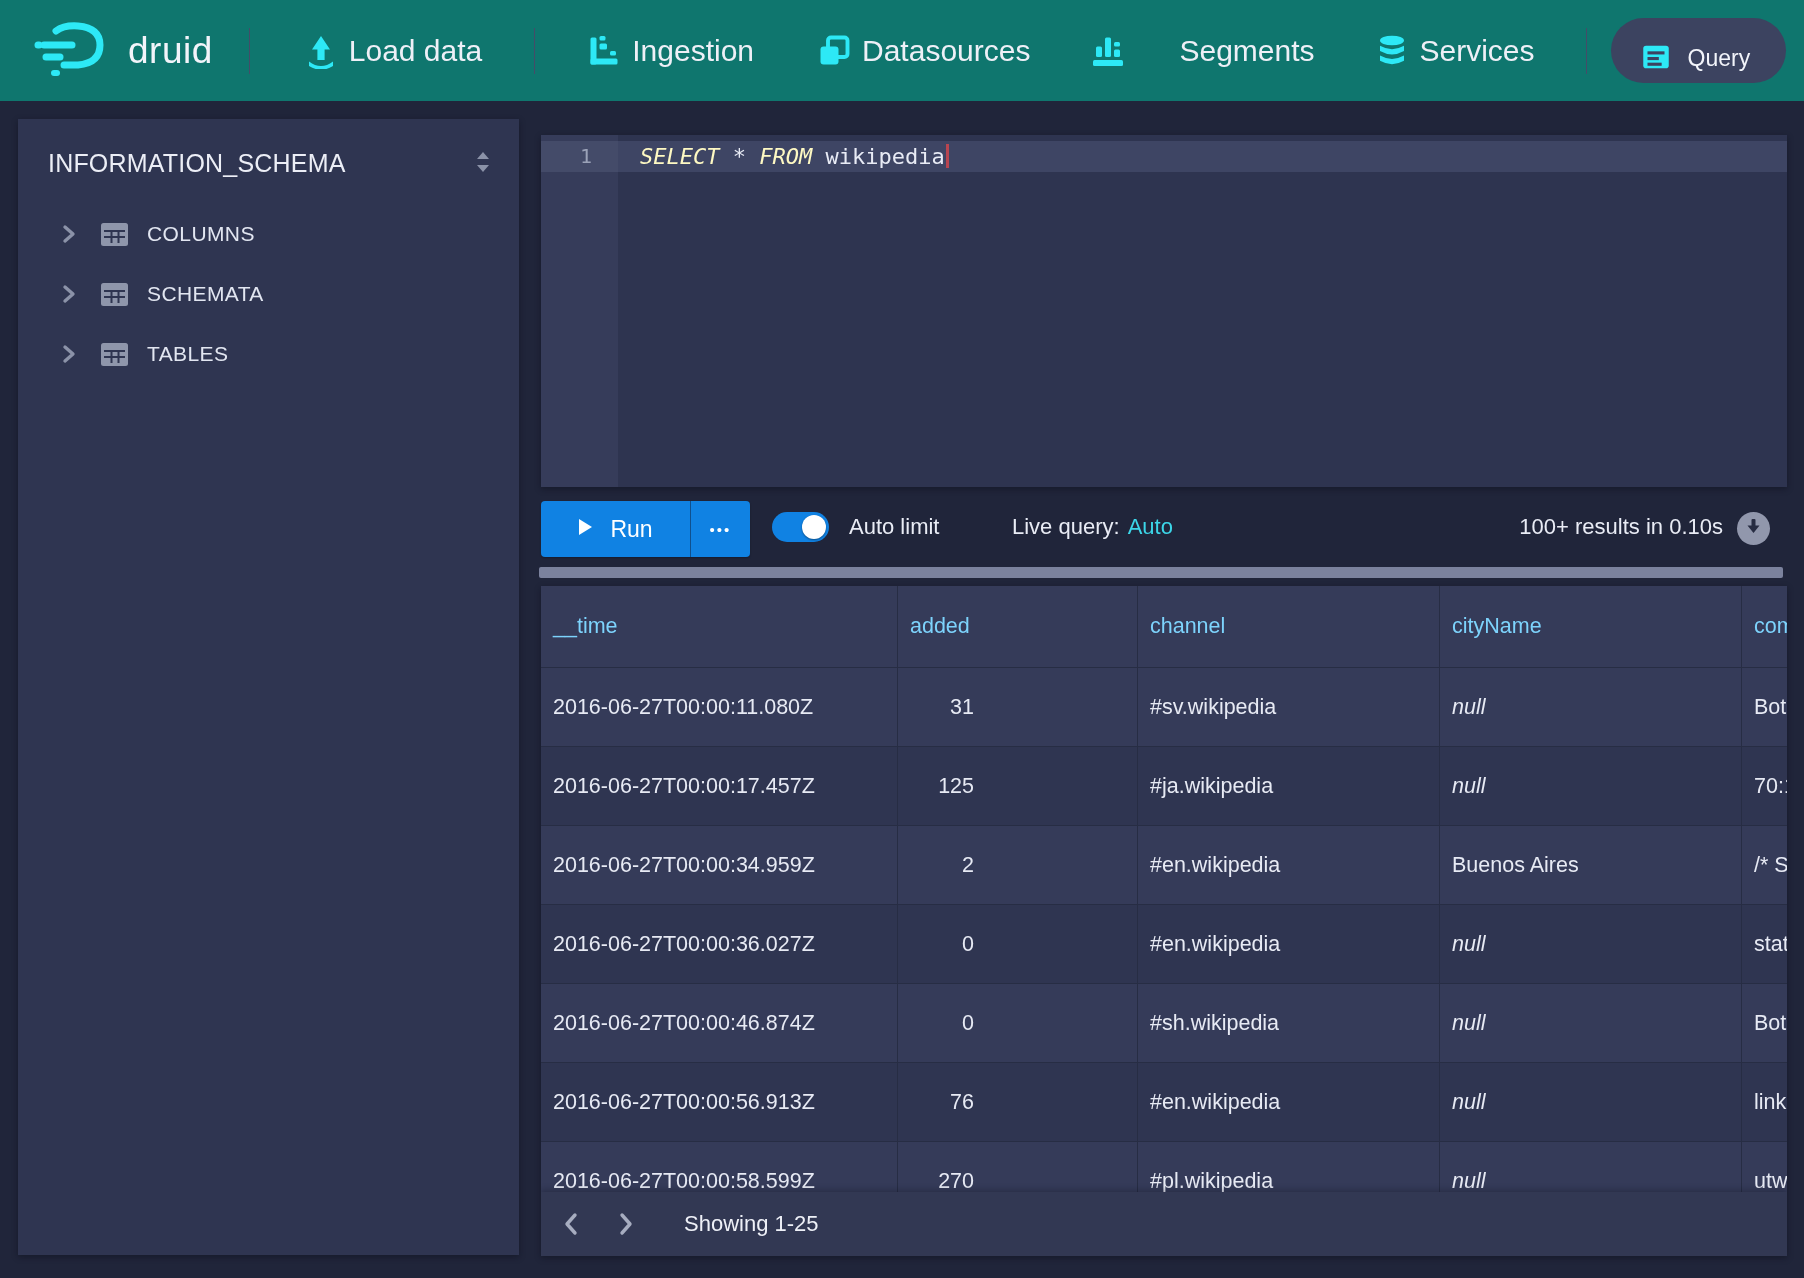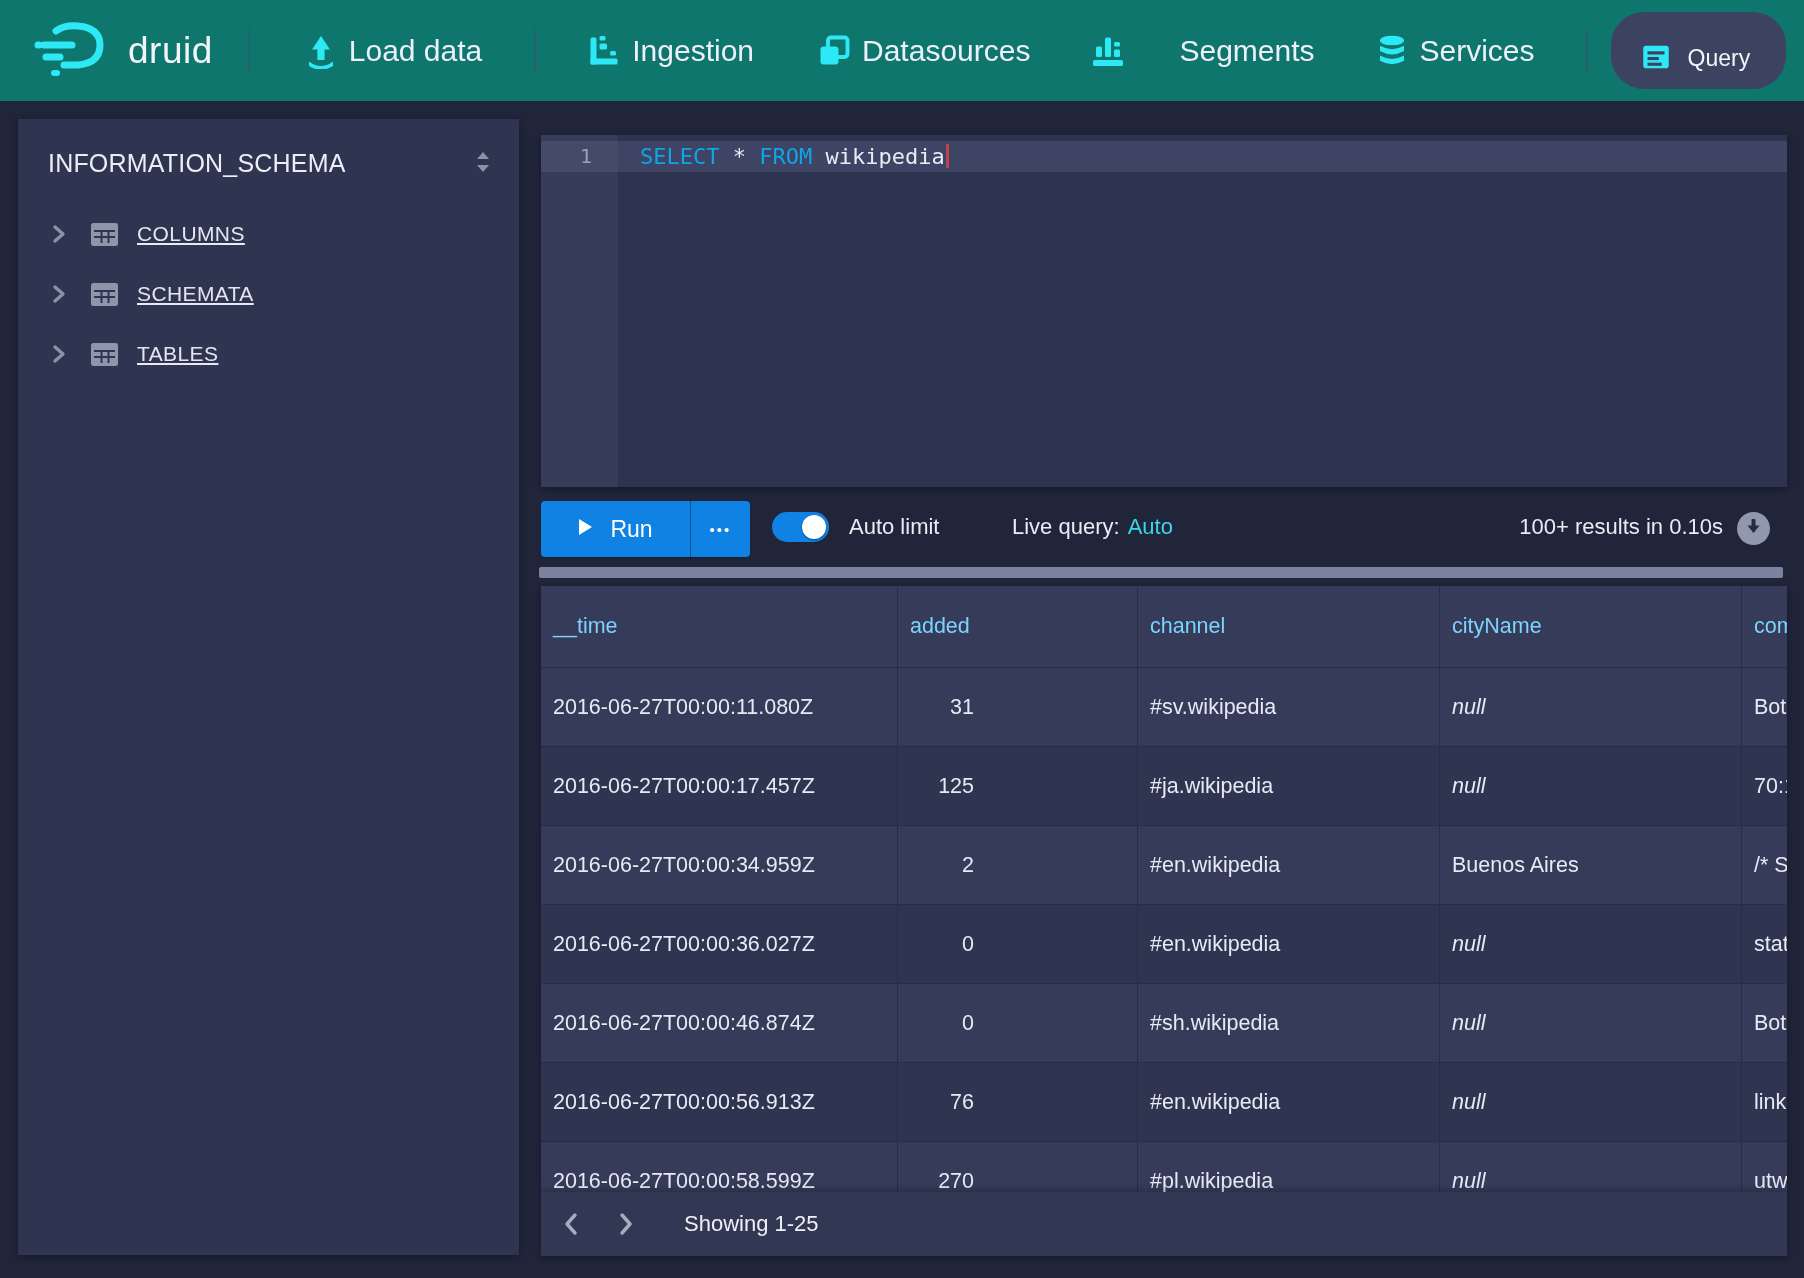--- a/index.html
+++ b/index.html
@@ -17,49 +17,49 @@
   .nav-divider.d2 { margin-left:52px; }
   .nav-divider.d3 { margin-left:51px; }
   .nav-item { display:flex; align-items:center; cursor:pointer; }
   .nav-item .icon { display:flex; align-items:center; }
   .nav-item .lbl { font-size:30px; color:#eef0f7; margin-left:10px; }
   .ni-load { margin-left:53px; }
   .ni-ingestion { margin-left:51px; }
   .ni-datasources { margin-left:62px; }
   .ni-segments { margin-left:60px;gap:43px; }
   .ni-services { margin-left:59px; }
-  .query-pill { margin-left:24px; height:77px; border-radius:33px; background:#3c4360;
+  .query-pill { margin-left:24px; height:65px; border-radius:33px; background:#3c4360;
                 display:flex; align-items:center; padding:16px 36px 0 28px; cursor:pointer; }
   .query-pill .lbl { font-size:23px; color:#f2f4fa; margin-left:15px; }
 
   
   .panel { position:absolute; background:#2f3551; border-radius:0; box-shadow:0 2px 6px rgba(10,13,25,.45); }
 
   
   .sidebar { left:18px; top:119px; width:501px; height:1136px; }
   .sidebar-head { display:flex; align-items:center; justify-content:space-between;
                   padding:30px 26px 0 30px; }
   .sidebar-title { font-size:25px; color:#eceef6; letter-spacing:0.2px; }
   .tree { margin-top:26px; }
-  .tree-item { display:flex; align-items:center; height:60px; padding-left:33px; cursor:pointer;text-decoration:underline; }
+  .tree-item { display:flex; align-items:center; height:60px; padding-left:43px; cursor:pointer; }
   .tree-item .chev { display:flex; margin-right:24px; }
   .tree-item .tbl-ic { display:flex; margin-right:19px; }
   .tree-item .lbl { font-size:21px; letter-spacing:0.4px; color:#e2e6f1; }
 
   
   .editor { left:541px; top:135px; width:1246px; height:352px; background:#2e3450; overflow:hidden; }
   .gutter { position:absolute; left:0; top:0; bottom:0; width:77px; background:#363c5a; }
   .active-line { position:absolute; left:0; right:0; top:6px; height:31px; background:#3e4564; }
   .active-line .gpart { position:absolute; left:0; top:0; bottom:0; width:77px; background:#444b69; }
   .line-num { position:absolute; left:0; top:6px; width:77px; height:31px; line-height:31px;
               text-align:right; padding-right:26px; color:#9ba2b8;
               font-family:"DejaVu Sans Mono", monospace; font-size:20px; }
   .code-line { position:absolute; left:99px; top:6px; height:31px; line-height:31px;
                font-family:"DejaVu Sans Mono", monospace; font-size:22px; white-space:pre; cursor:text; }
-  .tok-keyword { color:#0ea5e9; }
+  .tok-keyword { color:#fef9c3;font-style:italic; }
   .tok-plain { color:#e8ebf5; }
   .cursor { display:inline-block; width:3px; height:24px; background:#b84550; vertical-align:-4px; margin-left:1px; }
 
   
   .run-btn { position:absolute; left:541px; top:501px; width:209px; height:56px; border-radius:4px;
              background:#1082e3; display:flex; cursor:pointer; box-shadow:0 1px 2px rgba(10,13,25,.4); }
   .run-main { display:flex; align-items:center; width:149px; justify-content:center; }
   .run-main .lbl { font-size:23px; color:#ffffff; margin-left:17px; }
   .run-split { width:1px; background:rgba(17,20,36,.45); margin:0; }
   .run-more { flex:1; display:flex; align-items:center; justify-content:center;

